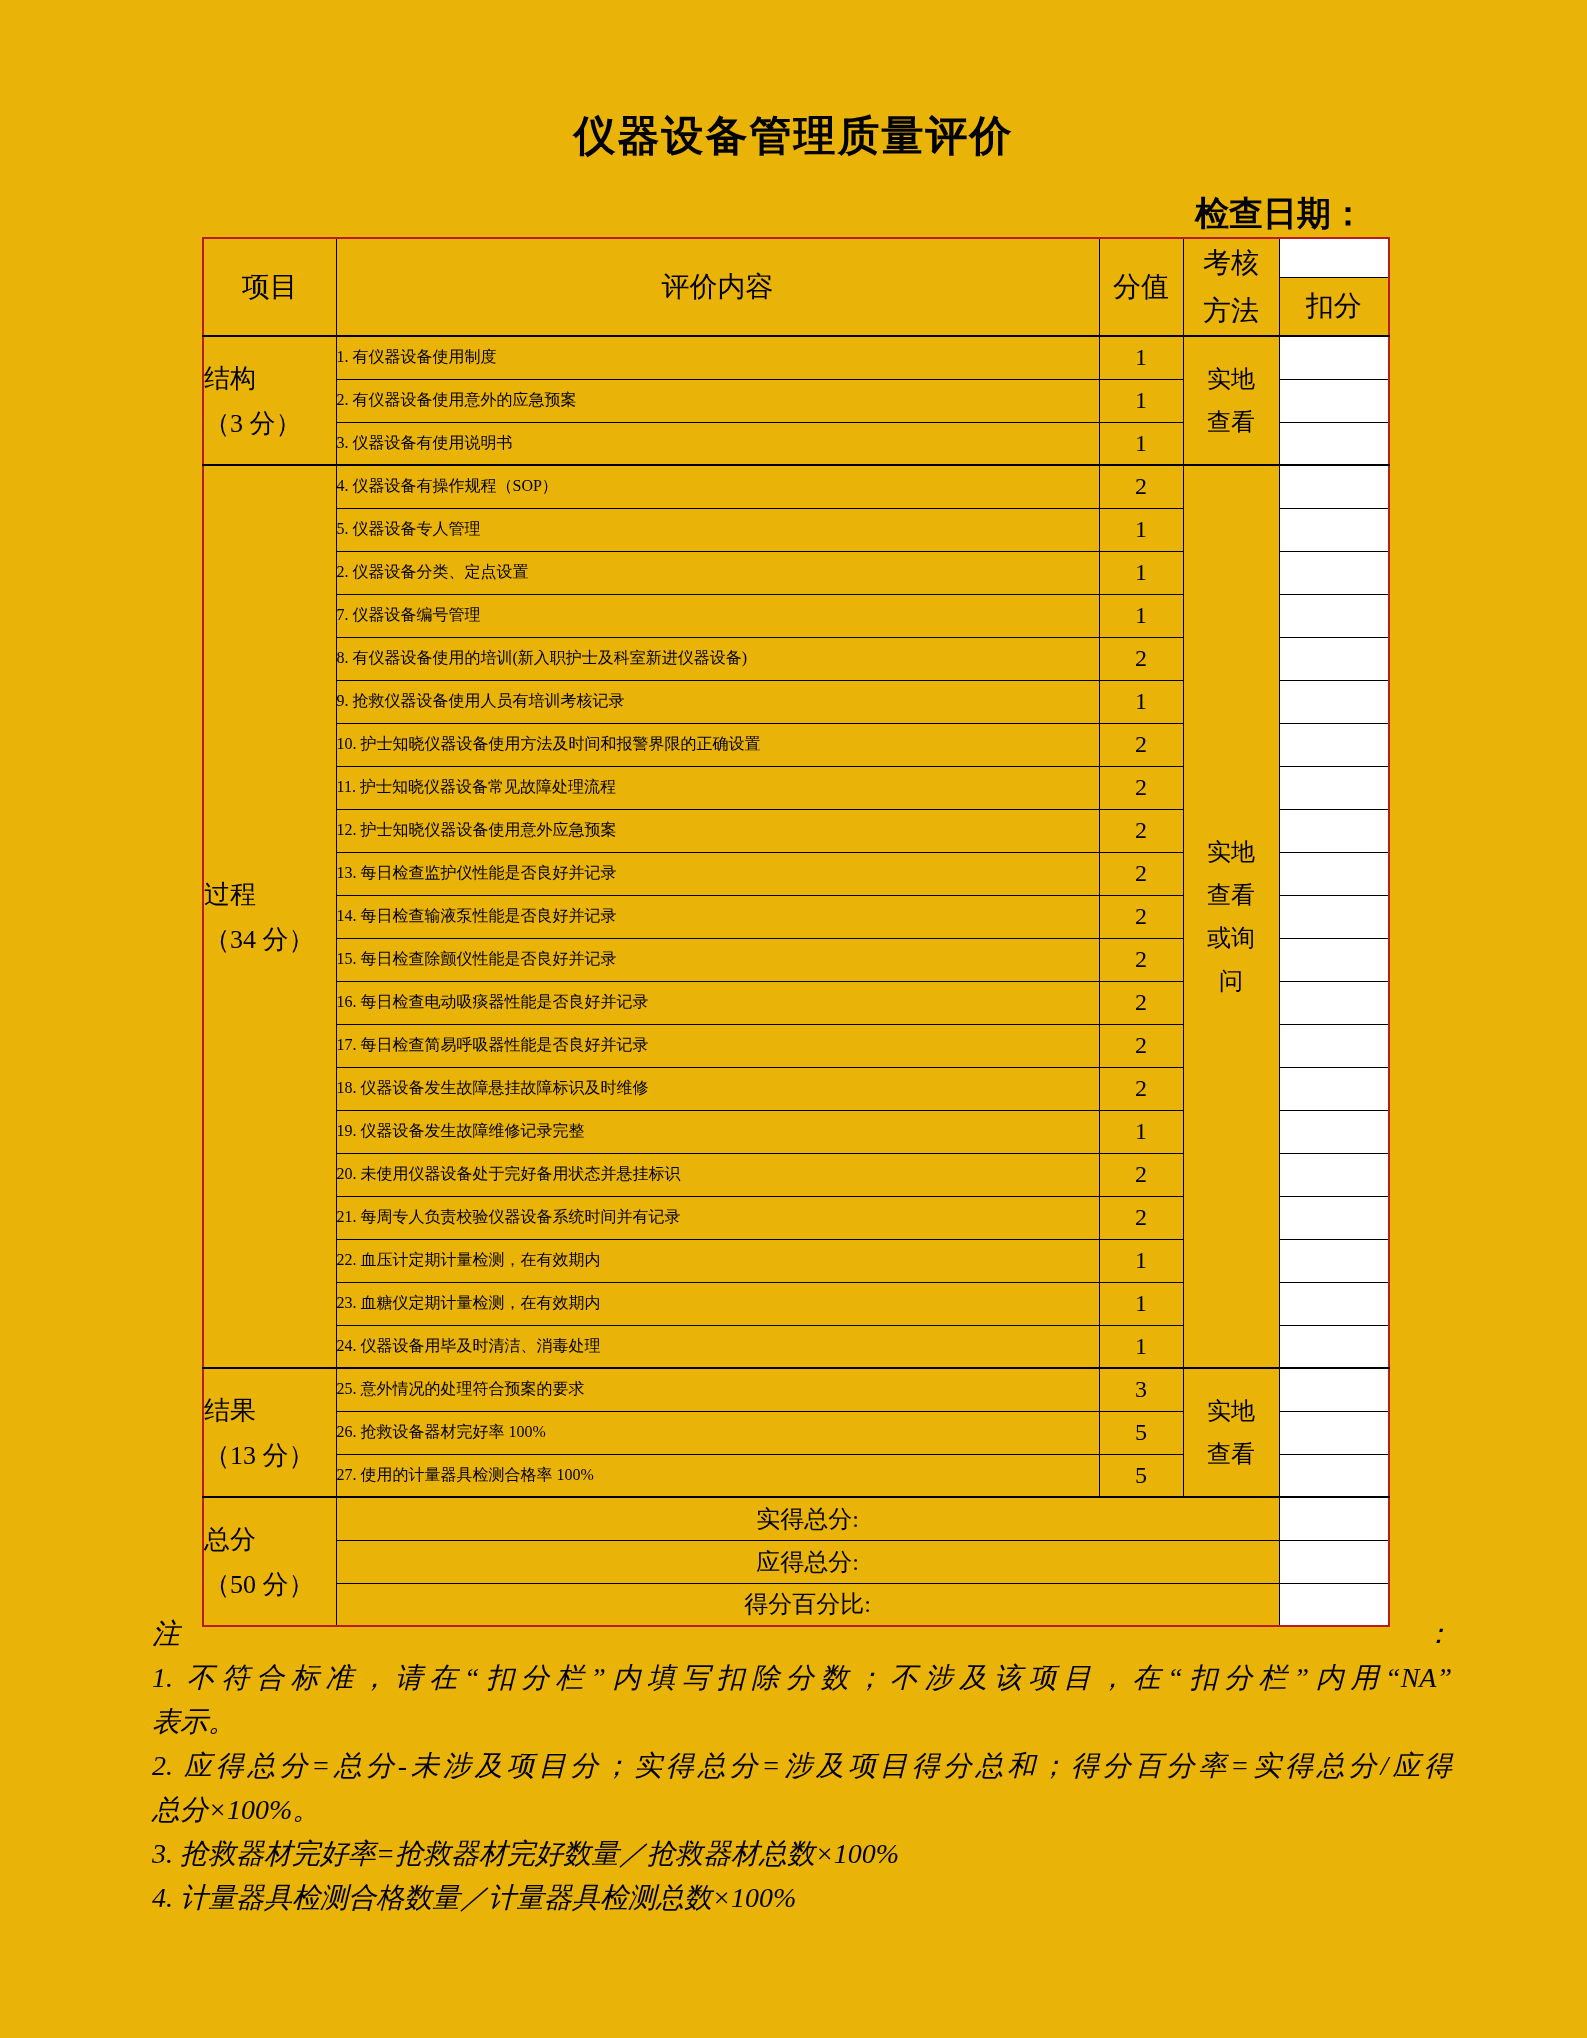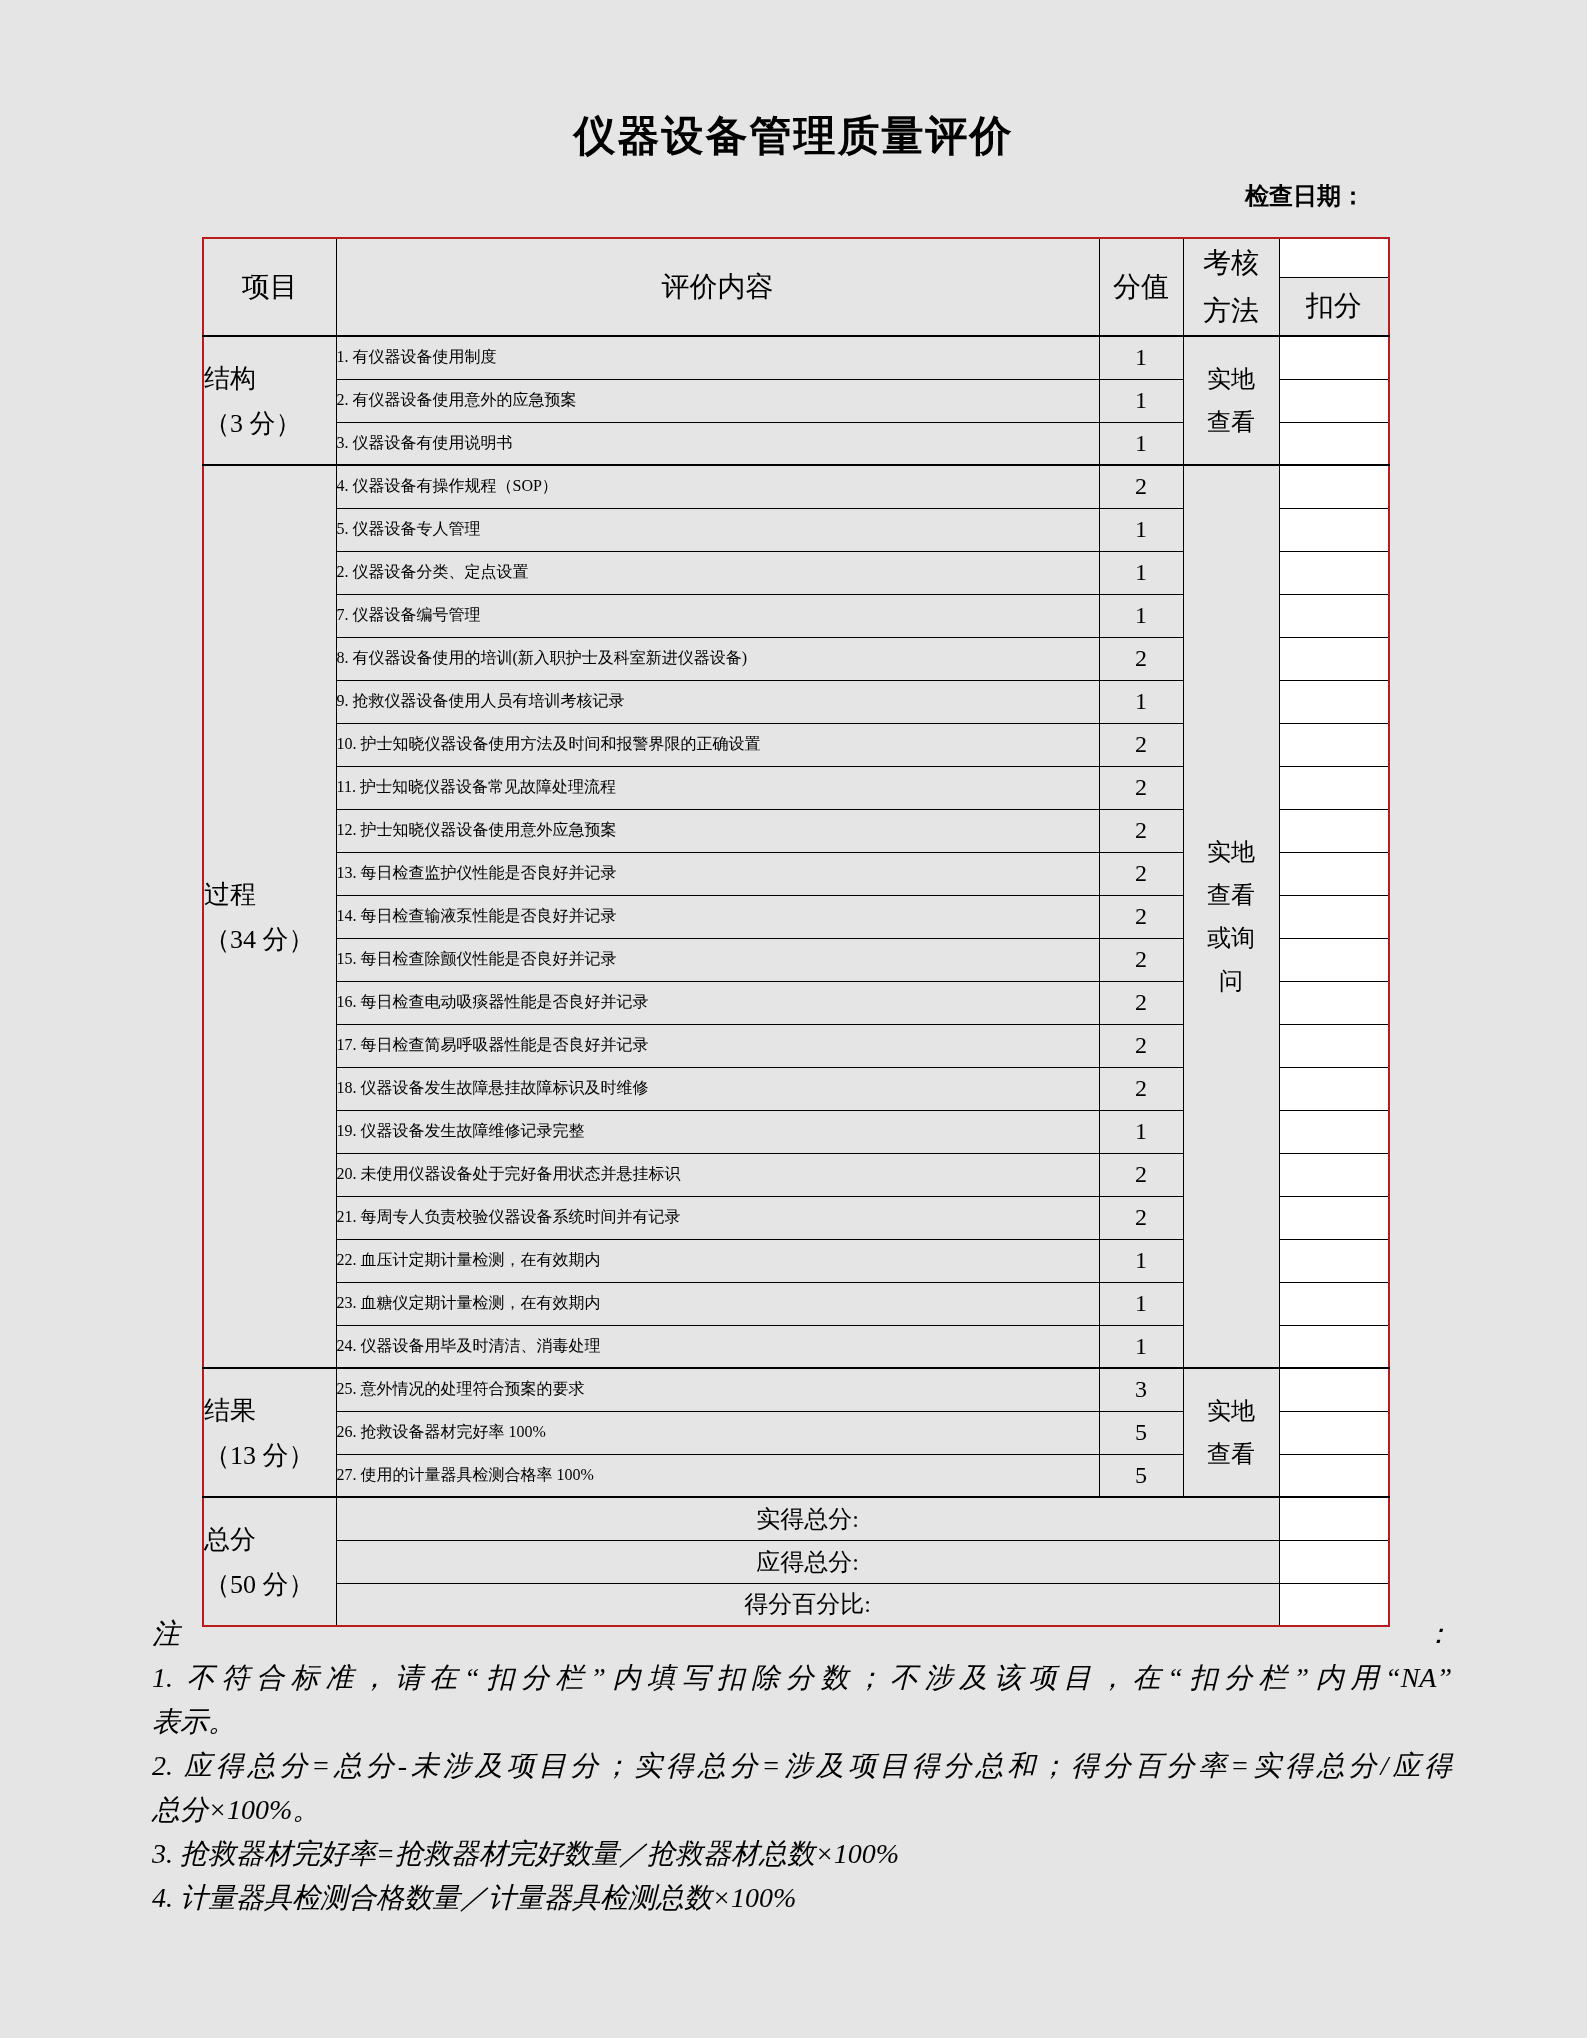--- a/index.html
+++ b/index.html
@@ -1,25 +1,25 @@
 <!DOCTYPE html>
 <html><head>
 <meta charset="utf-8">
 <style>
   html,body{margin:0;padding:0;background:#ffffff;}
   .page{
-    position:relative;width:1587px;height:2038px;background:#e5e5e5;color:#000;
+    position:relative;width:1587px;height:2038px;background:#eab308;color:#000;
     font-family:"Liberation Serif","DejaVu Serif",serif;overflow:hidden;
   }
   .title{
     position:absolute;top:108px;left:0;width:100%;text-align:center;
     font-size:42px;font-weight:bold;letter-spacing:2px;
   }
   .date-label{
-    position:absolute;top:180px;right:222px;font-size:24px;font-weight:bold;
+    position:absolute;top:191px;right:222px;font-size:34px;font-weight:bold;
   }
   table.eval{
     position:absolute;left:202px;top:237px;width:1186px;
     border-collapse:collapse;table-layout:fixed;border:2px solid #b91c1c;
   }
   table.eval td,table.eval th{
     border:1px solid #000;padding:0;vertical-align:middle;
     font-weight:normal;overflow:hidden;
   }
   .bb2{border-bottom-width:2px !important;}

